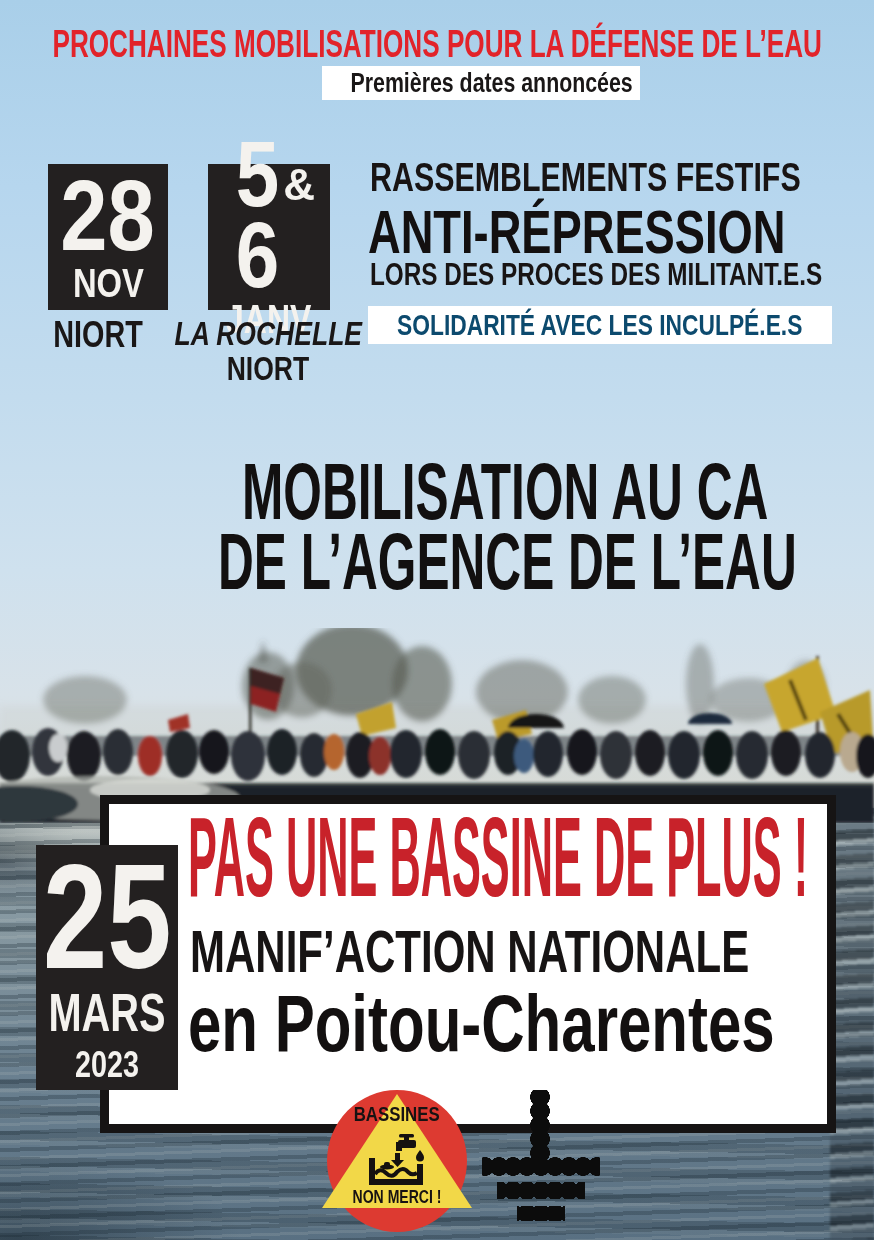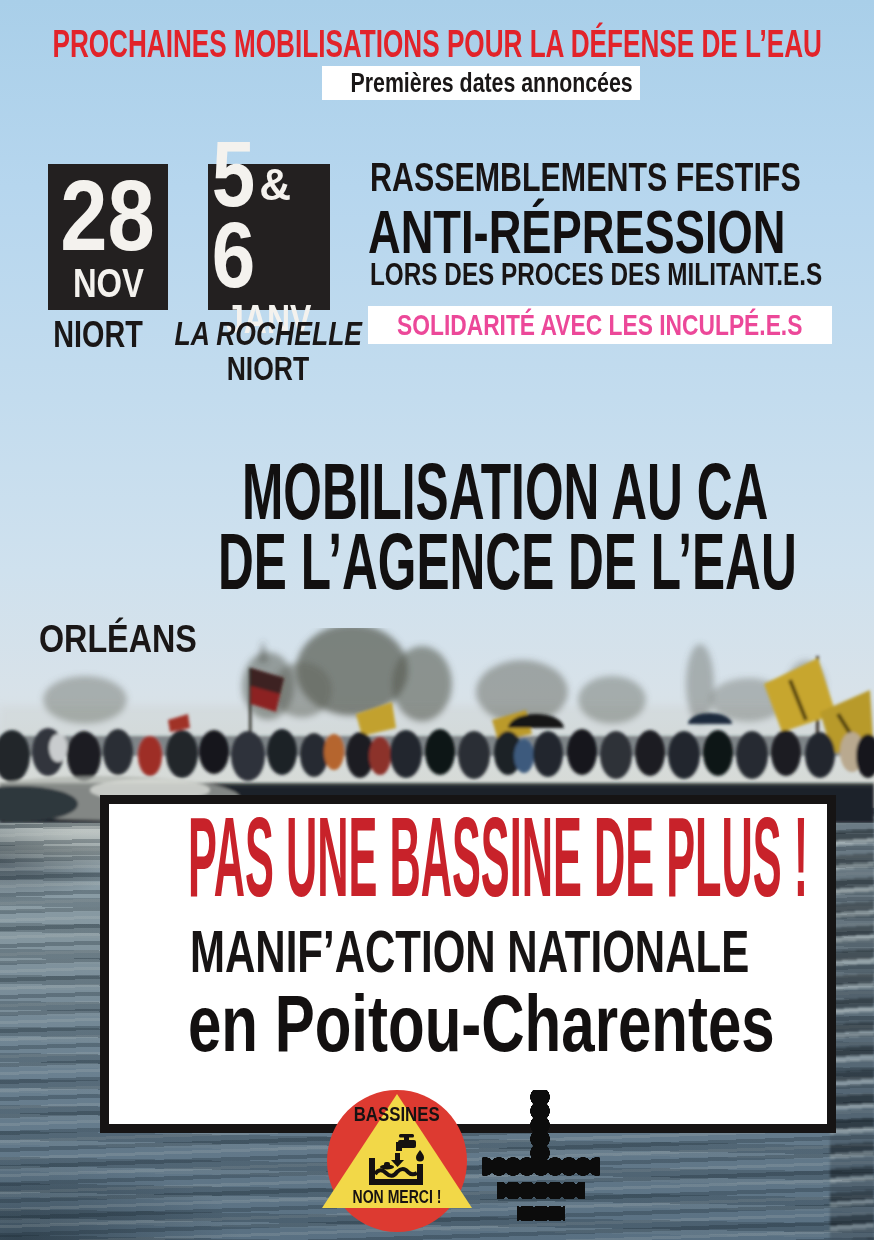--- a/index.html
+++ b/index.html
@@ -42,21 +42,21 @@
   .city3{left:33px;top:618px;width:170px;}
   .city3 .cx{font-size:38px;--sx:.85;}
 
   
   .t1{left:370px;top:155px;}
   .t1 .cx{font-size:40px;font-weight:bold;color:#181414;--sx:.76;}
   .t2{left:368px;top:196px;}
   .t2 .cx{font-size:62px;font-weight:bold;color:#131010;--sx:.73;}
   .t3{left:370px;top:256px;}
   .t3 .cx{font-size:32px;font-weight:bold;color:#181414;--sx:.76;}
-  .banner{background:#ffffff;color:#ec4899;justify-content:center;}
+  .banner{background:#ffffff;color:#0c4a6e;justify-content:center;}
   .banner1{left:368px;top:306px;width:464px;height:38px;}
   .banner1 .cx{font-size:30px;font-weight:bold;--sx:.76;}
 
   
   .m1{left:242px;top:452px;}
   .m1 .cx{font-size:80px;font-weight:bold;color:#121010;--sx:.62;line-height:1;}
   .m2{left:218px;top:522px;}
   .m2 .cx{font-size:80px;font-weight:bold;color:#121010;--sx:.62;line-height:1;}
   .banner2{left:202px;top:610px;width:622px;height:34px;}
   .banner2 .cx{font-size:29px;font-weight:bold;--sx:.70;}
@@ -199,21 +199,21 @@
 
   <div class="abs datebox box1">
     <span class="cx cxc day-lg">28</span>
     <span class="cx cxc month-lbl">NOV</span>
   </div>
   <div class="abs city city1 flexc">
     <span class="cx cxc">NIORT</span>
   </div>
 
   <div class="abs datebox box2">
-    <span class="day-wrap" style="line-height:.88;">
+    <span class="day-wrap" style="line-height:.88;padding-left:24px;">
       <span class="cx cxc day-lg" style="font-size:92px;">5</span><span class="day-amp">&amp;</span><span class="cx cxc day-lg" style="font-size:92px;">6</span>
     </span>
     <span class="cx cxc month-lbl" style="--sx:.78;">JANV</span>
   </div>
   <div class="abs city city2a flexc">
     <span class="cx cxc">LA ROCHELLE</span>
   </div>
   <div class="abs city city2b flexc">
     <span class="cx cxc">NIORT</span>
   </div>
@@ -224,39 +224,41 @@
   <div class="abs t2">
     <span class="cx">ANTI-RÉPRESSION</span>
   </div>
   <div class="abs t3">
     <span class="cx">LORS DES PROCES DES MILITANT.E.S</span>
   </div>
   <div class="abs banner banner1 flexc">
     <span class="cx cxc">SOLIDARITÉ AVEC LES INCULPÉ.E.S</span>
   </div>
 
-  <div class="abs city city3 flexc">
-    <span class="cx cxc">ORLÉANS</span>
-  </div>
   <div class="abs m1">
     <span class="cx">MOBILISATION AU CA</span>
   </div>
   <div class="abs m2">
     <span class="cx">DE L’AGENCE DE L’EAU</span>
   </div>
 
   <div class="abs bigbox"></div>
   <div class="abs headline">
     <span class="cx">PAS UNE BASSINE DE PLUS !</span>
   </div>
   <div class="abs subheadline">
     <span class="cx">MANIF’ACTION NATIONALE</span>
   </div>
   <div class="abs regionline">
     <span class="cx">en Poitou-Charentes</span>
+  </div>
+  <div class="abs datebox box4">
+    <span class="cx cxc day-25">25</span>
+    <span class="cx cxc month-25">MARS</span>
+    <span class="cx cxc year-25">2023</span>
   </div>
 
   <div class="abs blogo">
     <div class="red"></div>
     <div class="tri"></div>
     <div class="btop">
       <span class="cx cxc">BASSINES</span>
     </div>
     <svg width="70" height="52" viewBox="0 0 70 52">
       <rect x="36" y="6" width="18" height="8" rx="2" fill="#151110"></rect>

